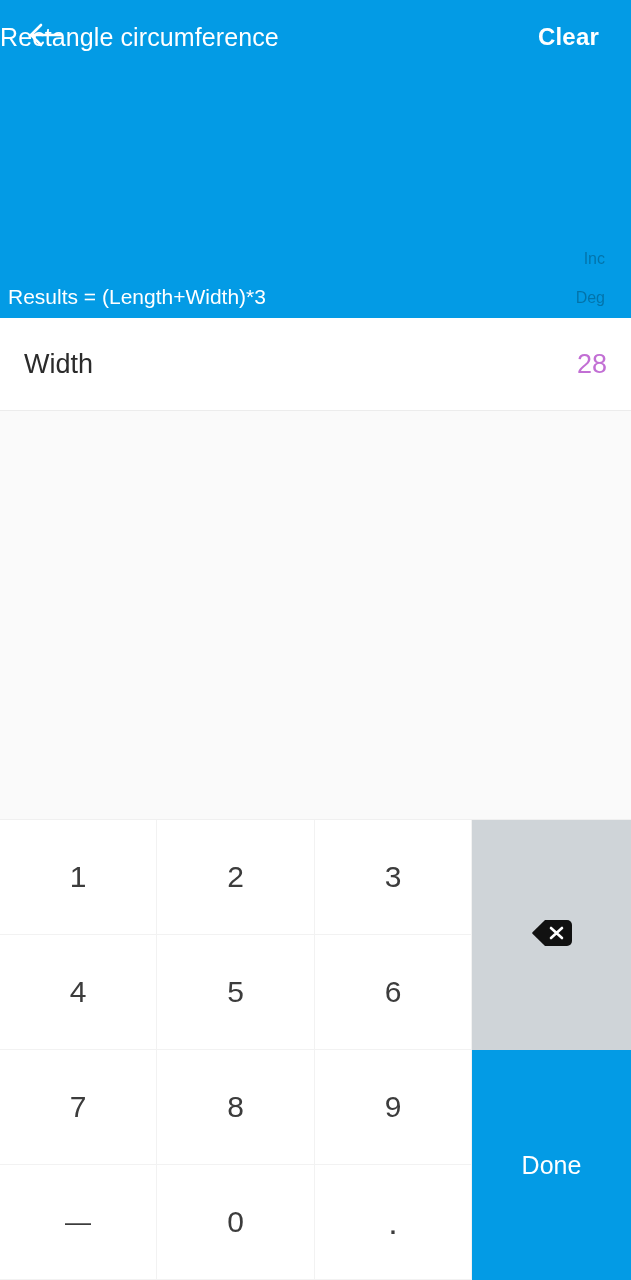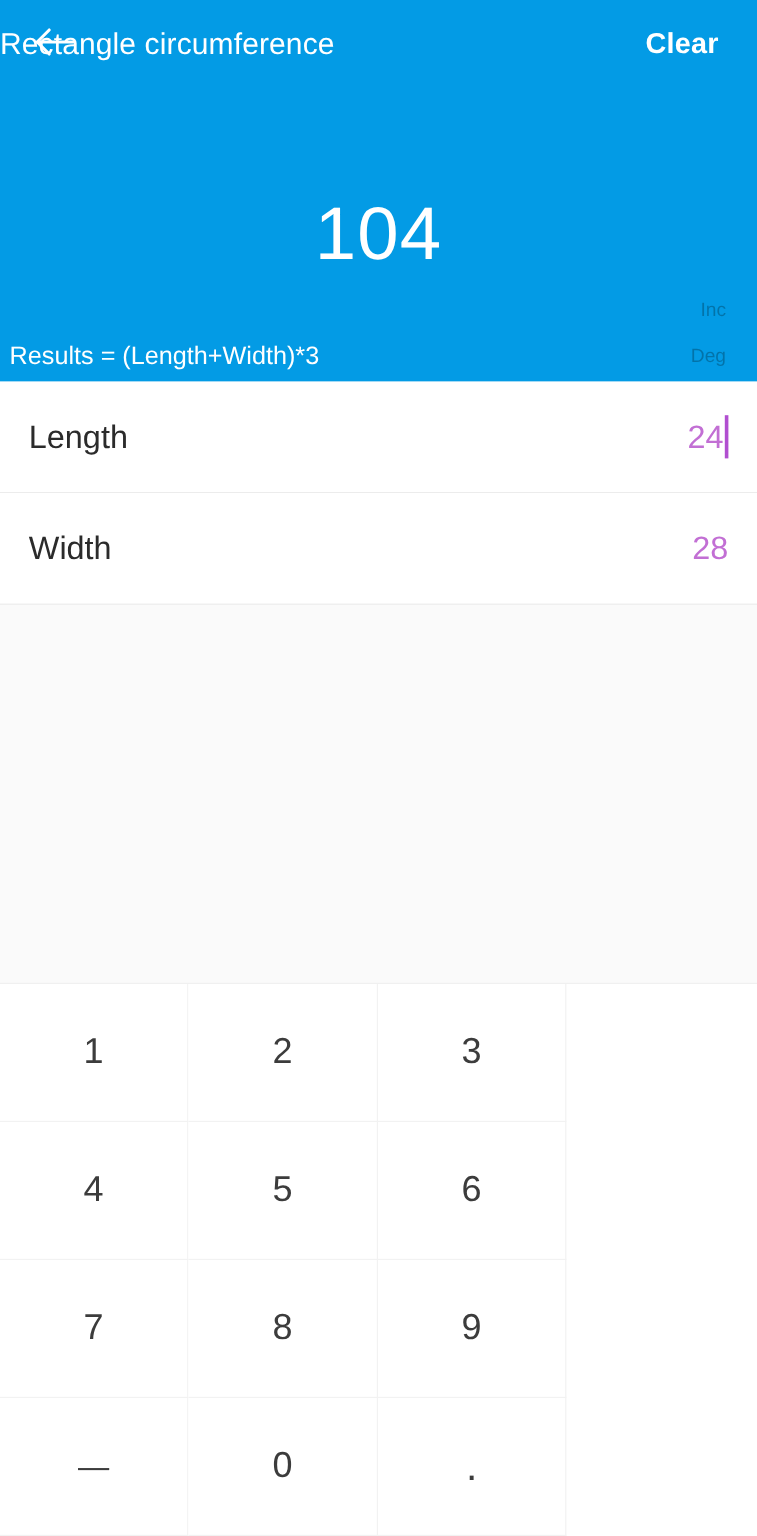--- a/index.html
+++ b/index.html
@@ -221,39 +221,31 @@
             <path d="M13 4 L3 14 L13 24" stroke="#ffffff" stroke-width="2.6" fill="none" stroke-linecap="round" stroke-linejoin="round"></path>
           </svg>
         </span>
       </div>
 
       <div class="appbar-title">Rectangle circumference</div>
 
       <div class="clear-btn">Clear</div>
     </div>
 
-    <div class="result-value">104</div>
 
     <div class="mode-stack">
       <div class="mode-item">Inc</div>
       <div class="mode-item">Deg</div>
     </div>
 
     <div class="formula">Results = (Length+Width)*3</div>
   </div>
 
   <div class="rows">
 
-    <div class="row">
-      <span class="row-label">Length</span>
-      <span class="row-value-wrap">
-        <span class="row-value">24</span>
-        <span class="caret"></span>
-      </span>
-    </div>
 
     <div class="row">
       <span class="row-label">Width</span>
       <span class="row-value-wrap">
         <span class="row-value">28</span>
 
       </span>
     </div>
   </div>
 
@@ -269,15 +261,26 @@
       <div class="key">5</div>
       <div class="key">6</div>
       <div class="key">7</div>
       <div class="key">8</div>
       <div class="key">9</div>
       <div class="key minus">—</div>
       <div class="key">0</div>
       <div class="key dot">.</div>
     </div>
 
+    <div class="keypad-side">
+      <div class="key-backspace">
+        <span>
+          <svg width="42" height="30" viewBox="0 0 42 30" aria-hidden="true">
+            <path d="M14 2 H36 a5 5 0 0 1 5 5 V23 a5 5 0 0 1 -5 5 H14 L1.5 15.8 a1.2 1.2 0 0 1 0 -1.6 Z" fill="#111111"></path>
+            <path d="M20 10 L31 20 M31 10 L20 20" stroke="#ffffff" stroke-width="2.6" stroke-linecap="round" fill="none"></path>
+          </svg>
+        </span>
+      </div>
+      <div class="key-done">Done</div>
+    </div>
   </div>
 
 </div>
 
 </body></html>

